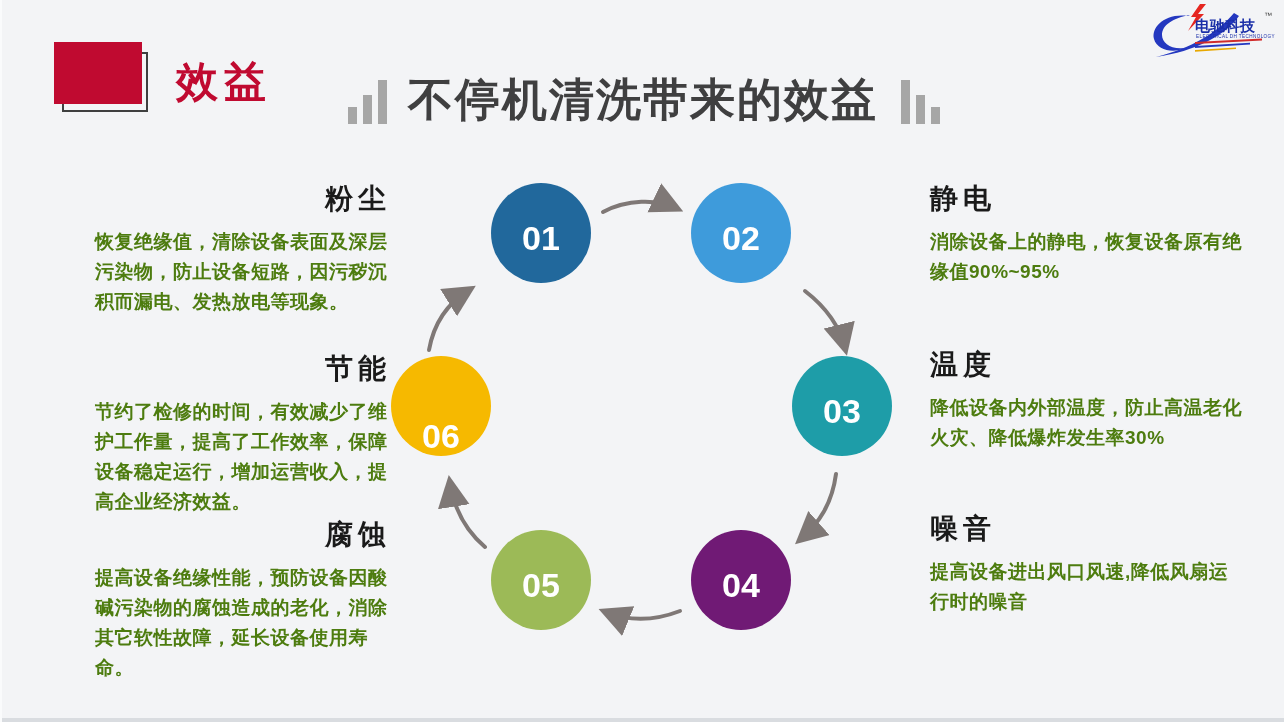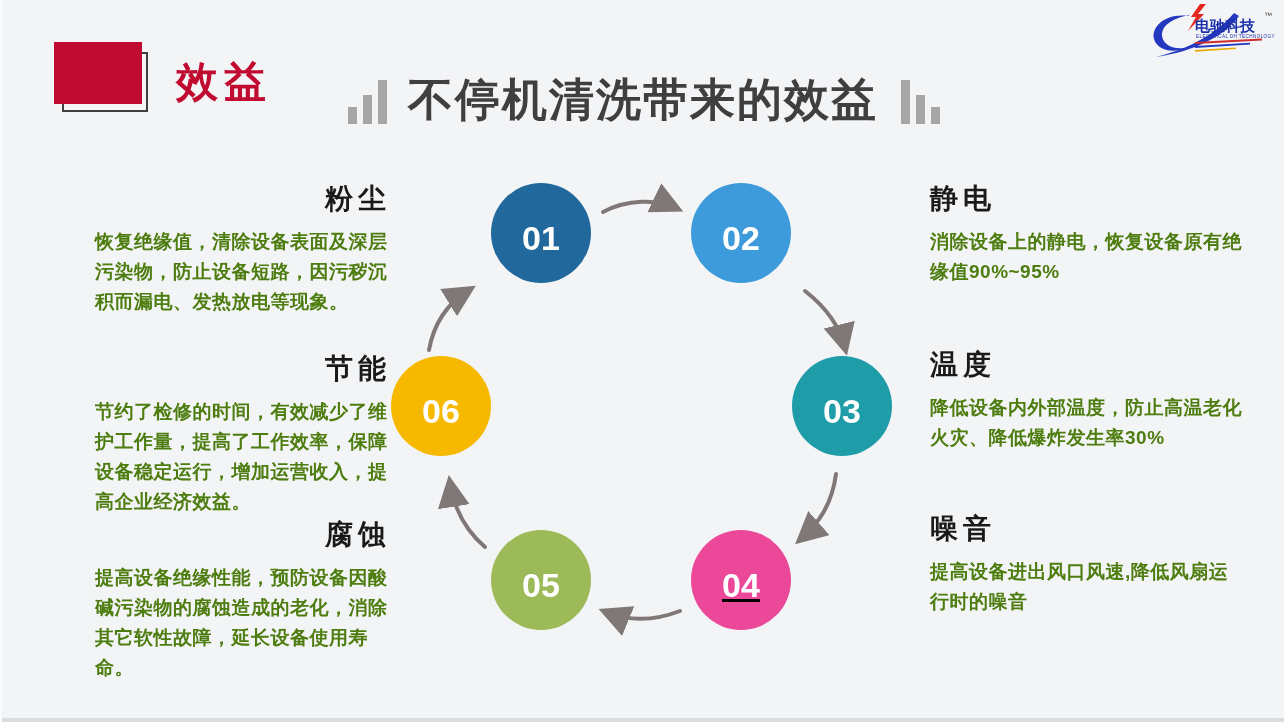--- a/index.html
+++ b/index.html
@@ -51,21 +51,21 @@
   .circle {
     position: absolute; width: 100px; height: 100px; border-radius: 50%;
     display: flex; align-items: center; justify-content: center;
   }
   .circle span { color: #FFFFFF; font-size: 34px; font-weight: 800; margin-top: 10px; }
   .c01 { left: 489px; top: 183px; }
   .c02 { left: 689px; top: 183px; }
   .c03 { left: 790px; top: 356px; }
   .c04 { left: 689px; top: 530px; }
   .c05 { left: 489px; top: 530px; }
-  .c06 { left: 389px; top: 356px; }
+  .c06 { left: 389px; top: 356px; align-items: flex-end; }
   .arrows { position: absolute; left: 0; top: 0; pointer-events: none; }
 
   
   .benefit { position: absolute; }
   .benefit h3 {
     font-size: 28px; font-weight: 800; color: #1A1A1A;
     letter-spacing: 5px; margin-bottom: 9px;
   }
   .benefit p {
     font-size: 19px; color: #4d7c0f; line-height: 1.58; letter-spacing: 0.5px; font-weight: bold;
@@ -131,21 +131,21 @@
 
   <div class="circle c01" style="background-color: rgb(33, 104, 156);">
     <span>01</span>
   </div>
   <div class="circle c02" style="background-color: rgb(62, 155, 219);">
     <span>02</span>
   </div>
   <div class="circle c03" style="background-color: rgb(30, 157, 168);">
     <span>03</span>
   </div>
-  <div class="circle c04" style="background-color: #ec4899; text-decoration: underline;">
+  <div class="circle c04" style="background-color: #701a75;">
     <span>04</span>
   </div>
   <div class="circle c05" style="background-color: rgb(156, 186, 87);">
     <span>05</span>
   </div>
   <div class="circle c06" style="background-color: rgb(246, 185, 0);">
     <span>06</span>
   </div>
 
   <div class="benefit col-left b-dust">

